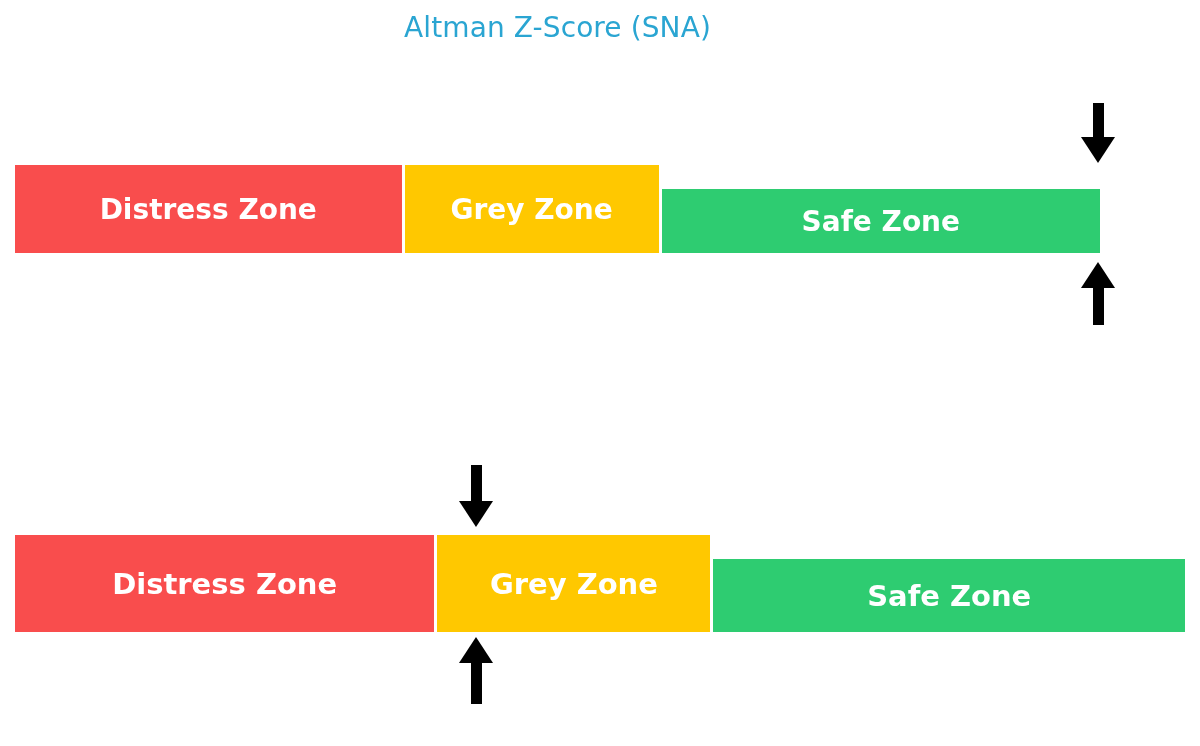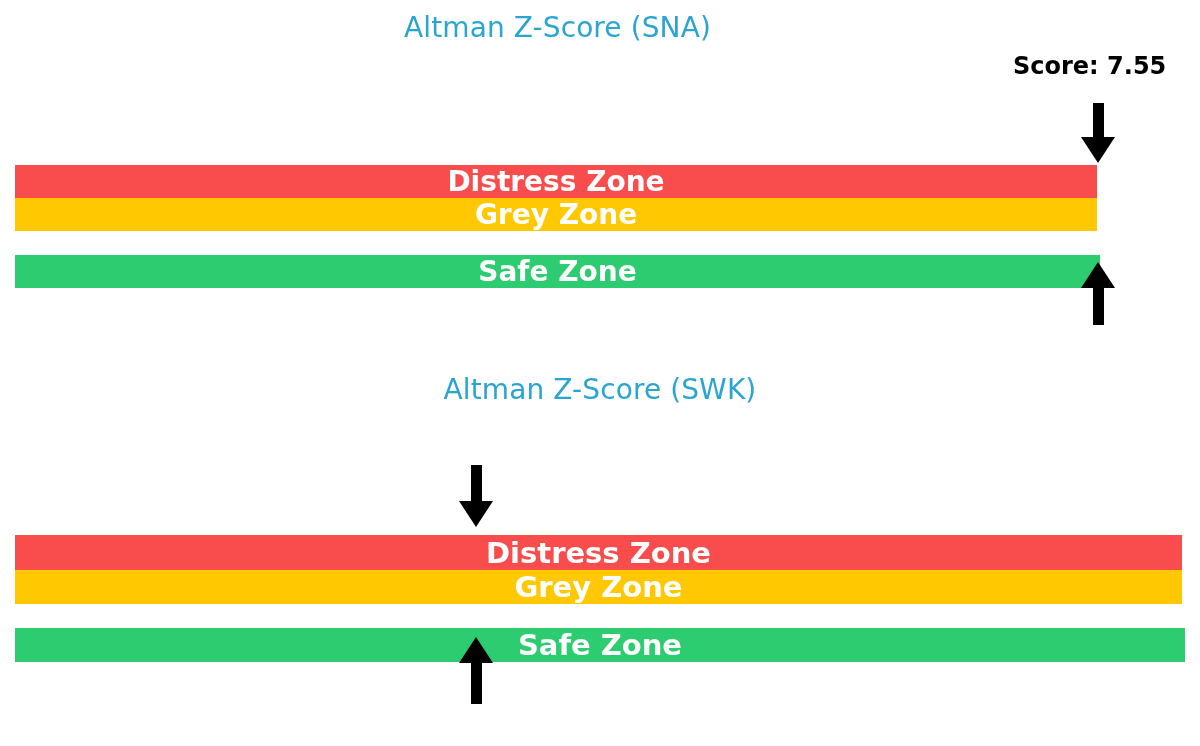--- a/index.html
+++ b/index.html
@@ -66,21 +66,21 @@
 
   #score-swk {
     top: 53px;
     left: 382px;
   }
 
   
   .zone-bar {
     position: absolute;
     display: flex;
-    flex-direction: column;
+    flex-direction: row;
     align-items: stretch;
   }
 
   #bar-sna {
     left: 15px;
     top: 165px;
     width: 1085px;
     height: 88px;
   }
 
@@ -156,21 +156,20 @@
   #marker-swk-bottom .arrow-head  { left: -17px; top: 0; }
   #marker-swk-bottom .arrow-shaft { left: -5px; top: 25px; height: 42px; }
 </style>
 </head>
 <body>
 
 <div class="chart-panel" id="panel-sna">
 
   <div class="chart-title" id="title-sna">Altman Z-Score (SNA)</div>
 
-  <div class="score-label" id="score-sna">Score: 7.55</div>
 
   <div class="marker" id="marker-sna-top">
     <div class="arrow-shaft"></div>
     <div class="arrow-head down"></div>
   </div>
 
   <div class="zone-bar" id="bar-sna">
     <div class="zone" style="flex: 0 0 35.9%; background: #f94d4d;">
       <span class="zone-label">Distress Zone</span>
     </div>
@@ -184,21 +183,20 @@
 
   <div class="marker" id="marker-sna-bottom">
     <div class="arrow-head up"></div>
     <div class="arrow-shaft"></div>
   </div>
 
 </div>
 
 <div class="chart-panel" id="panel-swk">
 
-  <div class="chart-title" id="title-swk">Altman Z-Score (SWK)</div>
 
 
   <div class="marker" id="marker-swk-top">
     <div class="arrow-shaft"></div>
     <div class="arrow-head down"></div>
   </div>
 
   <div class="zone-bar" id="bar-swk">
     <div class="zone" style="flex: 0 0 36.1%; background: #f94d4d;">
       <span class="zone-label">Distress Zone</span>

